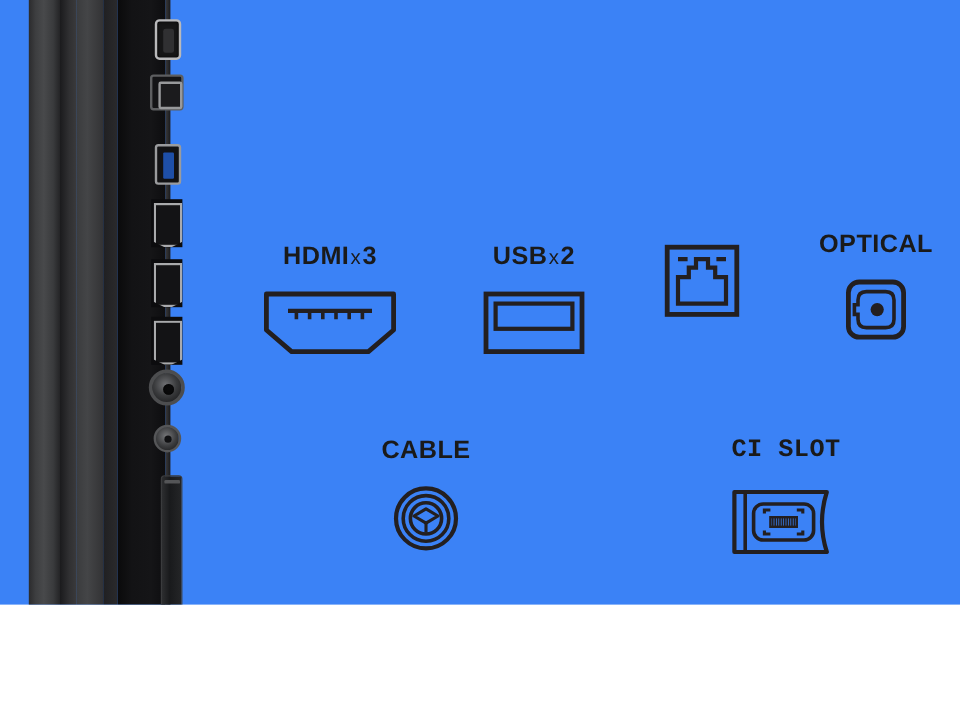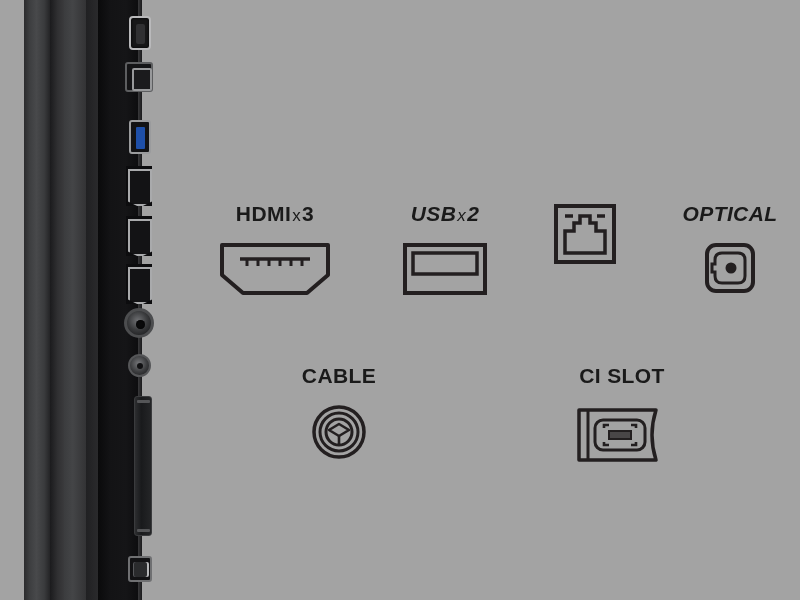--- a/index.html
+++ b/index.html
@@ -7,22 +7,22 @@
     margin: 0;
     padding: 0;
     background: #ffffff;
   }
   body {
     font-family: "Liberation Sans", sans-serif;
   }
   #stage {
     position: relative;
     width: 800px;
-    height: 600px;
-    background: #a3a3a3;
+    height: 504px;
+    background: #3b82f6;
     overflow: hidden;
   }
 
   
   .tv-panel {
     position: absolute;
     left: 24px;
     top: 0;
     width: 118px;
     height: 600px;
@@ -305,21 +305,21 @@
           <line x1="39" y1="17" x2="39" y2="24"></line>
           <line x1="50" y1="17" x2="50" y2="24"></line>
           <line x1="61" y1="17" x2="61" y2="24"></line>
           <line x1="72" y1="17" x2="72" y2="24"></line>
           <line x1="83" y1="17" x2="83" y2="24"></line>
         </g>
       </svg>
     </div>
   </div>
 
-  <div class="group" style="left:380px; top:203px; width:130px;font-style:italic;">
+  <div class="group" style="left:380px; top:203px; width:130px;">
     <div class="group-label">
       <span>USB</span><span class="mult">x</span><span class="count">2</span>
     </div>
     <div class="icon-wrap">
       <svg width="86" height="54" viewBox="0 0 86 54" aria-hidden="true">
         <rect x="3" y="3" width="80" height="48" fill="none" stroke="#231f20" stroke-width="4"></rect>
         <rect x="11" y="11" width="64" height="21" fill="none" stroke="#231f20" stroke-width="3.5"></rect>
       </svg>
     </div>
   </div>
@@ -328,50 +328,50 @@
     <div class="icon-wrap">
       <svg width="64" height="62" viewBox="0 0 64 62" aria-hidden="true">
         <rect x="3" y="3" width="58" height="56" fill="none" stroke="#231f20" stroke-width="4"></rect>
         <path d="M12,50 V28 H21 V20 H27 V13 H37 V20 H43 V28 H52 V50 Z" fill="none" stroke="#231f20" stroke-width="3.5" stroke-linejoin="miter"></path>
         <line x1="12" y1="13" x2="20" y2="13" stroke="#231f20" stroke-width="3.5"></line>
         <line x1="44" y1="13" x2="52" y2="13" stroke="#231f20" stroke-width="3.5"></line>
       </svg>
     </div>
   </div>
 
-  <div class="group" style="left:660px; top:203px; width:140px;font-style:italic;">
+  <div class="group" style="left:660px; top:193px; width:140px;">
     <div class="group-label">
       <span>OPTICAL</span>
     </div>
     <div class="icon-wrap">
       <svg width="52" height="52" viewBox="0 0 52 52" aria-hidden="true">
         <rect x="3" y="3" width="46" height="46" rx="9" ry="9" fill="none" stroke="#231f20" stroke-width="4"></rect>
         <path d="M18,11 H34 Q41,11 41,18 V34 Q41,41 34,41 H18 Q11,41 11,34 V30 H8 V22 H11 V18 Q11,11 18,11 Z" fill="none" stroke="#231f20" stroke-width="3"></path>
         <circle cx="27" cy="26" r="5.5" fill="#231f20"></circle>
       </svg>
     </div>
   </div>
 
-  <div class="group" style="left:274px; top:365px; width:130px;">
+  <div class="group" style="left:290px; top:365px; width:130px;">
     <div class="group-label">
       <span>CABLE</span>
     </div>
     <div class="icon-wrap">
       <svg width="56" height="56" viewBox="0 0 56 56" aria-hidden="true">
         <circle cx="28" cy="28" r="25" fill="none" stroke="#231f20" stroke-width="3.5"></circle>
         <circle cx="28" cy="28" r="19" fill="none" stroke="#231f20" stroke-width="3"></circle>
         <circle cx="28" cy="28" r="13" fill="none" stroke="#231f20" stroke-width="3"></circle>
         <path d="M18,26 L28,20 L38,26 L28,32 Z" fill="none" stroke="#231f20" stroke-width="2.6" stroke-linejoin="round"></path>
         <line x1="28" y1="32" x2="28" y2="40" stroke="#231f20" stroke-width="2.6"></line>
       </svg>
     </div>
   </div>
 
 
-  <div class="group" style="left:557px; top:365px; width:130px;">
+  <div class="group" style="left:590px; top:365px; width:130px;font-family:Liberation Mono, monospace;">
     <div class="group-label">
       <span>CI SLOT</span>
     </div>
     <div class="icon-wrap">
       <svg width="92" height="62" viewBox="0 0 92 62" aria-hidden="true">
         <path d="M3,6 H80 Q72,31 80,56 H3 Z" fill="none" stroke="#231f20" stroke-width="3.5" stroke-linejoin="round"></path>
         <line x1="12" y1="7" x2="12" y2="55" stroke="#231f20" stroke-width="3"></line>
         <rect x="19" y="16" width="50" height="30" rx="8" ry="8" fill="none" stroke="#231f20" stroke-width="3"></rect>
         <path d="M28,24 V21 H33" fill="none" stroke="#231f20" stroke-width="2.6"></path>
         <path d="M60,24 V21 H55" fill="none" stroke="#231f20" stroke-width="2.6"></path>

